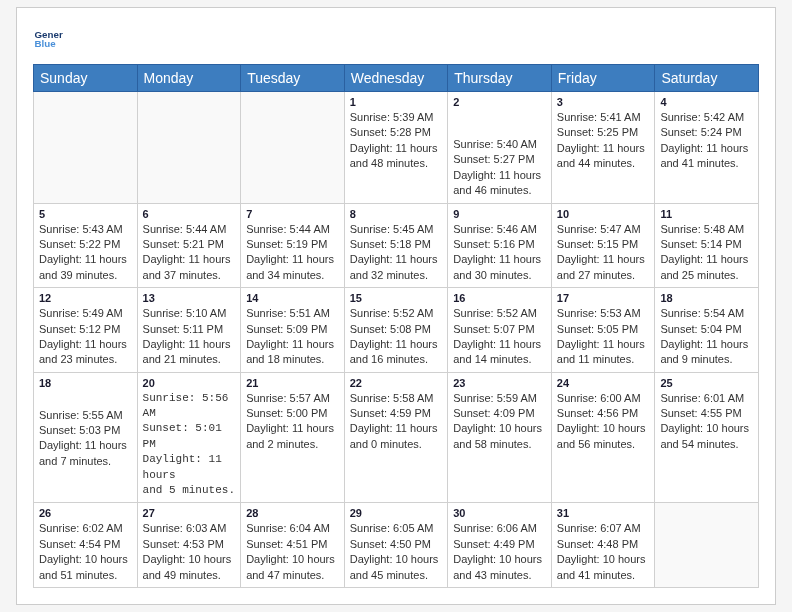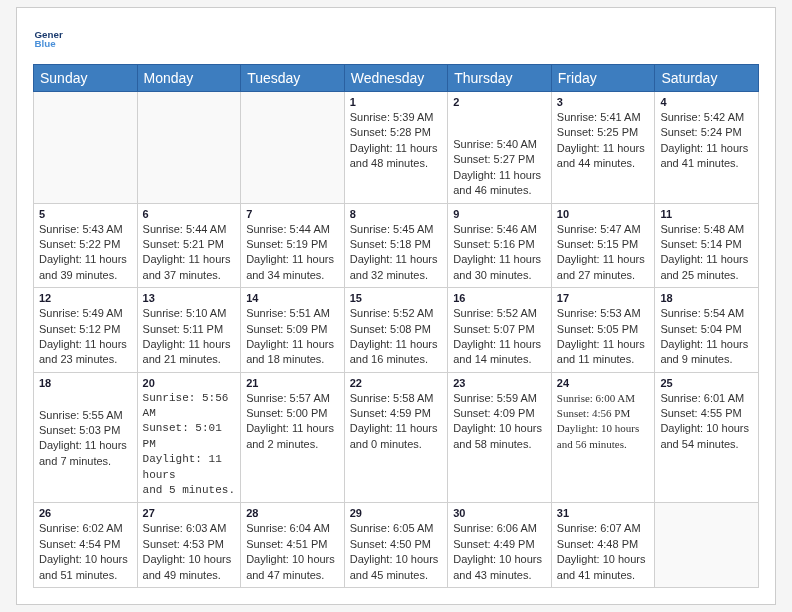--- a/index.html
+++ b/index.html
@@ -281,21 +281,21 @@
           </td>
           <td>
             <div class="day-number">23</div>
             <div class="day-info" style="white-space: pre-line;">Sunrise: 5:59 AM
 Sunset: 4:09 PM
 Daylight: 10 hours
 and 58 minutes.</div>
           </td>
           <td>
             <div class="day-number">24</div>
-            <div class="day-info" style="white-space: pre-line; font-family: Liberation Serif, serif;">Sunrise: 6:00 AM
+            <div class="day-info" style="white-space: pre-line;">Sunrise: 6:00 AM
 Sunset: 4:56 PM
 Daylight: 10 hours
 and 56 minutes.</div>
           </td>
           <td>
             <div class="day-number">25</div>
             <div class="day-info" style="white-space: pre-line;">Sunrise: 6:01 AM
 Sunset: 4:55 PM
 Daylight: 10 hours
 and 54 minutes.</div>

